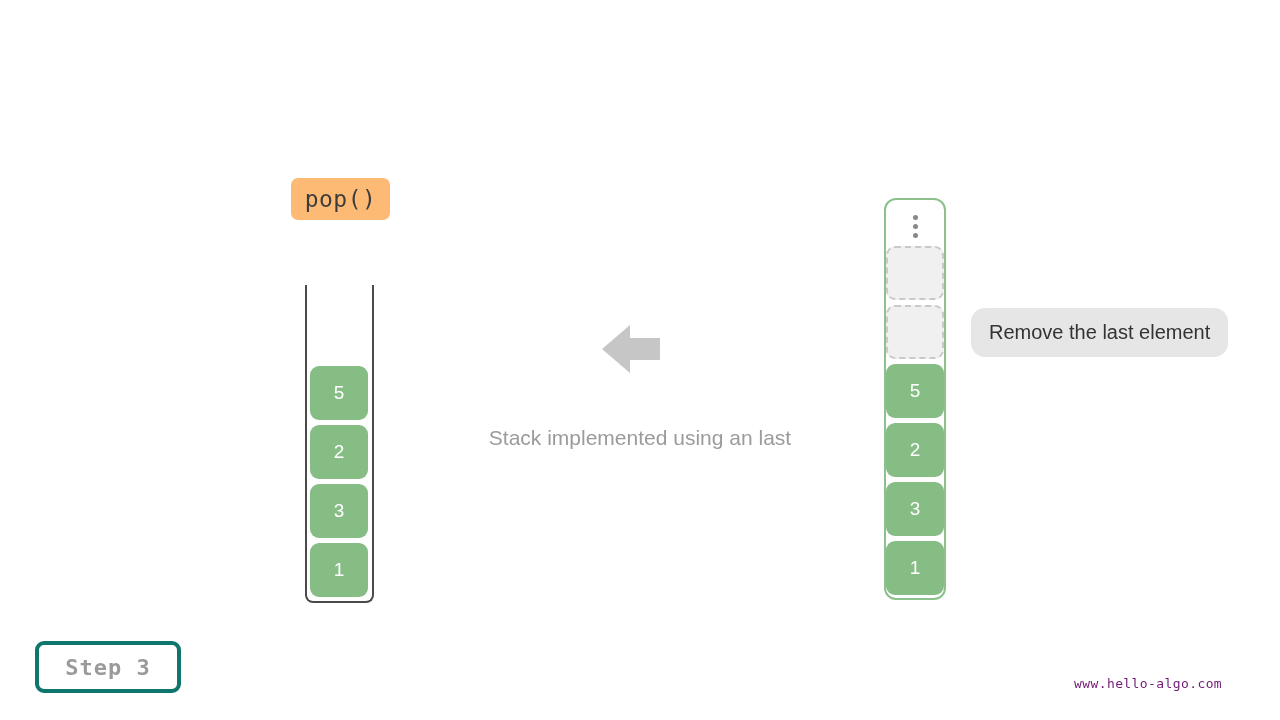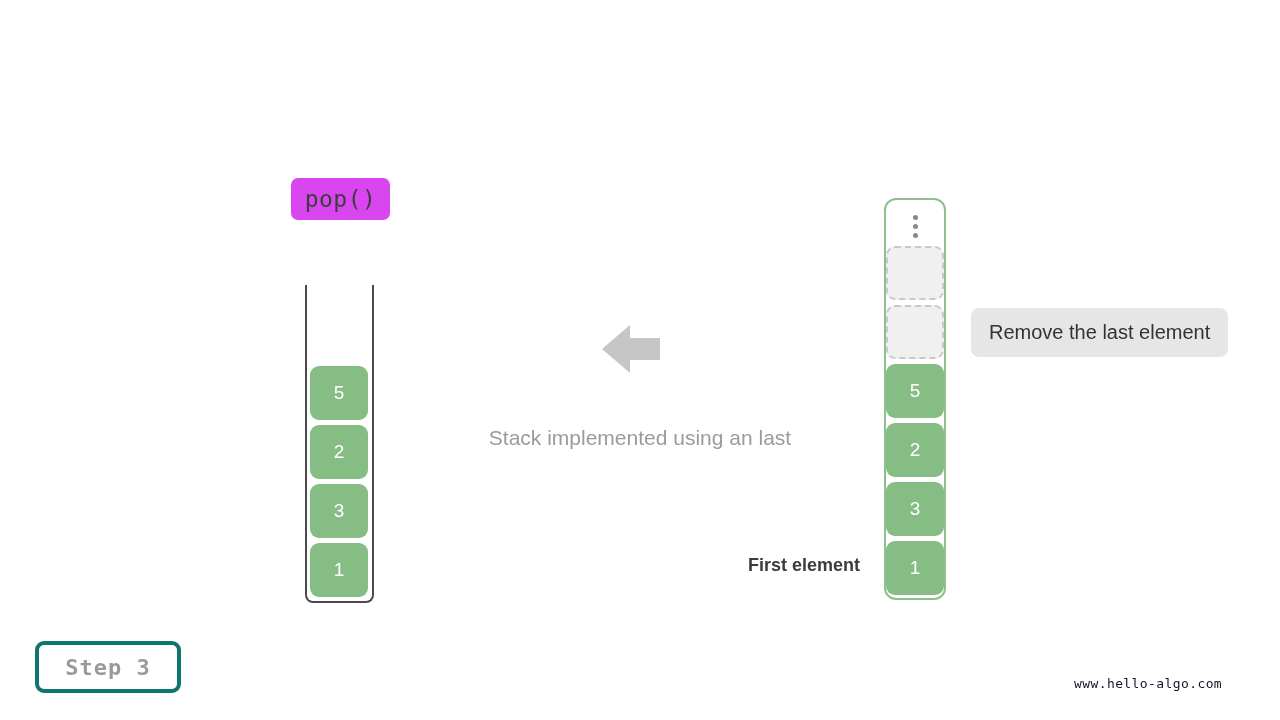--- a/index.html
+++ b/index.html
@@ -22,21 +22,21 @@
     height: 720px;
   }
 
   
   .op-chip {
     position: absolute;
     left: 291px;
     top: 178px;
     width: 99px;
     height: 42px;
-    background: #d946ef;
+    background: #fdba74;
     border-radius: 7px;
     display: flex;
     align-items: center;
     justify-content: center;
     font-family: "DejaVu Sans Mono", "Liberation Mono", monospace;
     font-size: 23px;
     color: #3c3c3c;
     letter-spacing: 0.5px;
   }
 
@@ -167,21 +167,21 @@
   }
 
   
   .tooltip {
     position: absolute;
     left: 971px;
     top: 308px;
     height: 49px;
     padding: 0 18px;
     background: #e6e6e6;
-    border-radius: 8px;
+    border-radius: 14px;
     display: flex;
     align-items: center;
     font-size: 20px;
     color: #333333;
     white-space: nowrap;
   }
 
   
   .step-badge {
     position: absolute;
@@ -203,21 +203,21 @@
     box-sizing: border-box;
   }
 
   
   .watermark {
     position: absolute;
     left: 1074px;
     top: 676px;
     font-family: "DejaVu Sans Mono", "Liberation Mono", monospace;
     font-size: 13px;
-    color: #0f172a;
+    color: #701a75;
     letter-spacing: 0.4px;
   }
 </style>
 </head>
 <body>
 
 <div class="stage">
 
   <div class="op-chip">pop()</div>
 
@@ -232,21 +232,20 @@
   </div>
 
   <div class="arrow-left">
     <svg width="58" height="56" viewBox="0 0 58 56" aria-hidden="true">
       <polygon points="0,28 28,4 28,17 58,17 58,39 28,39 28,52" fill="#c6c6c6"></polygon>
     </svg>
   </div>
 
   <div class="caption">Stack implemented using an last</div>
 
-  <div class="side-label first">First element</div>
 
   <div class="right-stack">
     <div class="ellipsis">
       <i></i>
       <i></i>
       <i></i>
     </div>
     <div class="cells">
         <div class="cell empty"></div>
         <div class="cell empty"></div>

